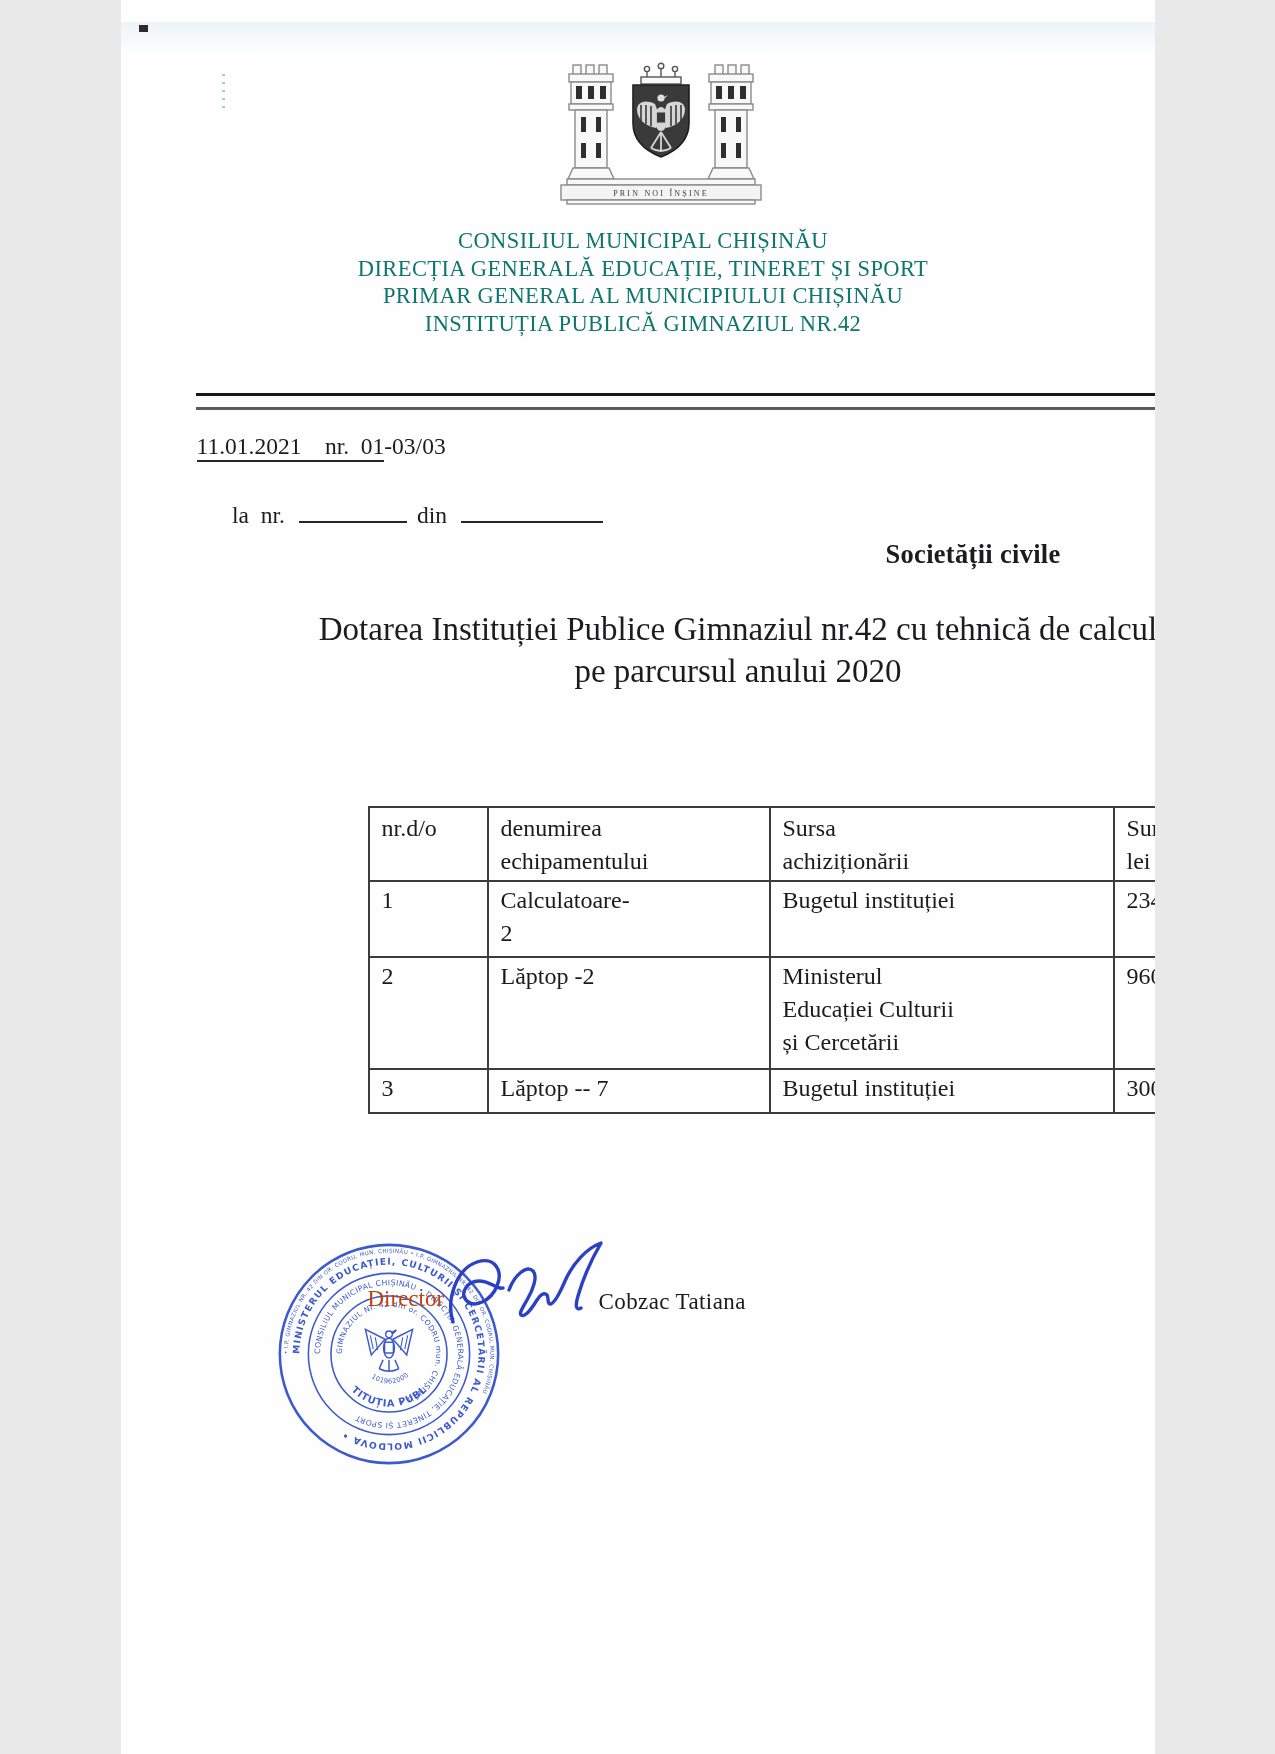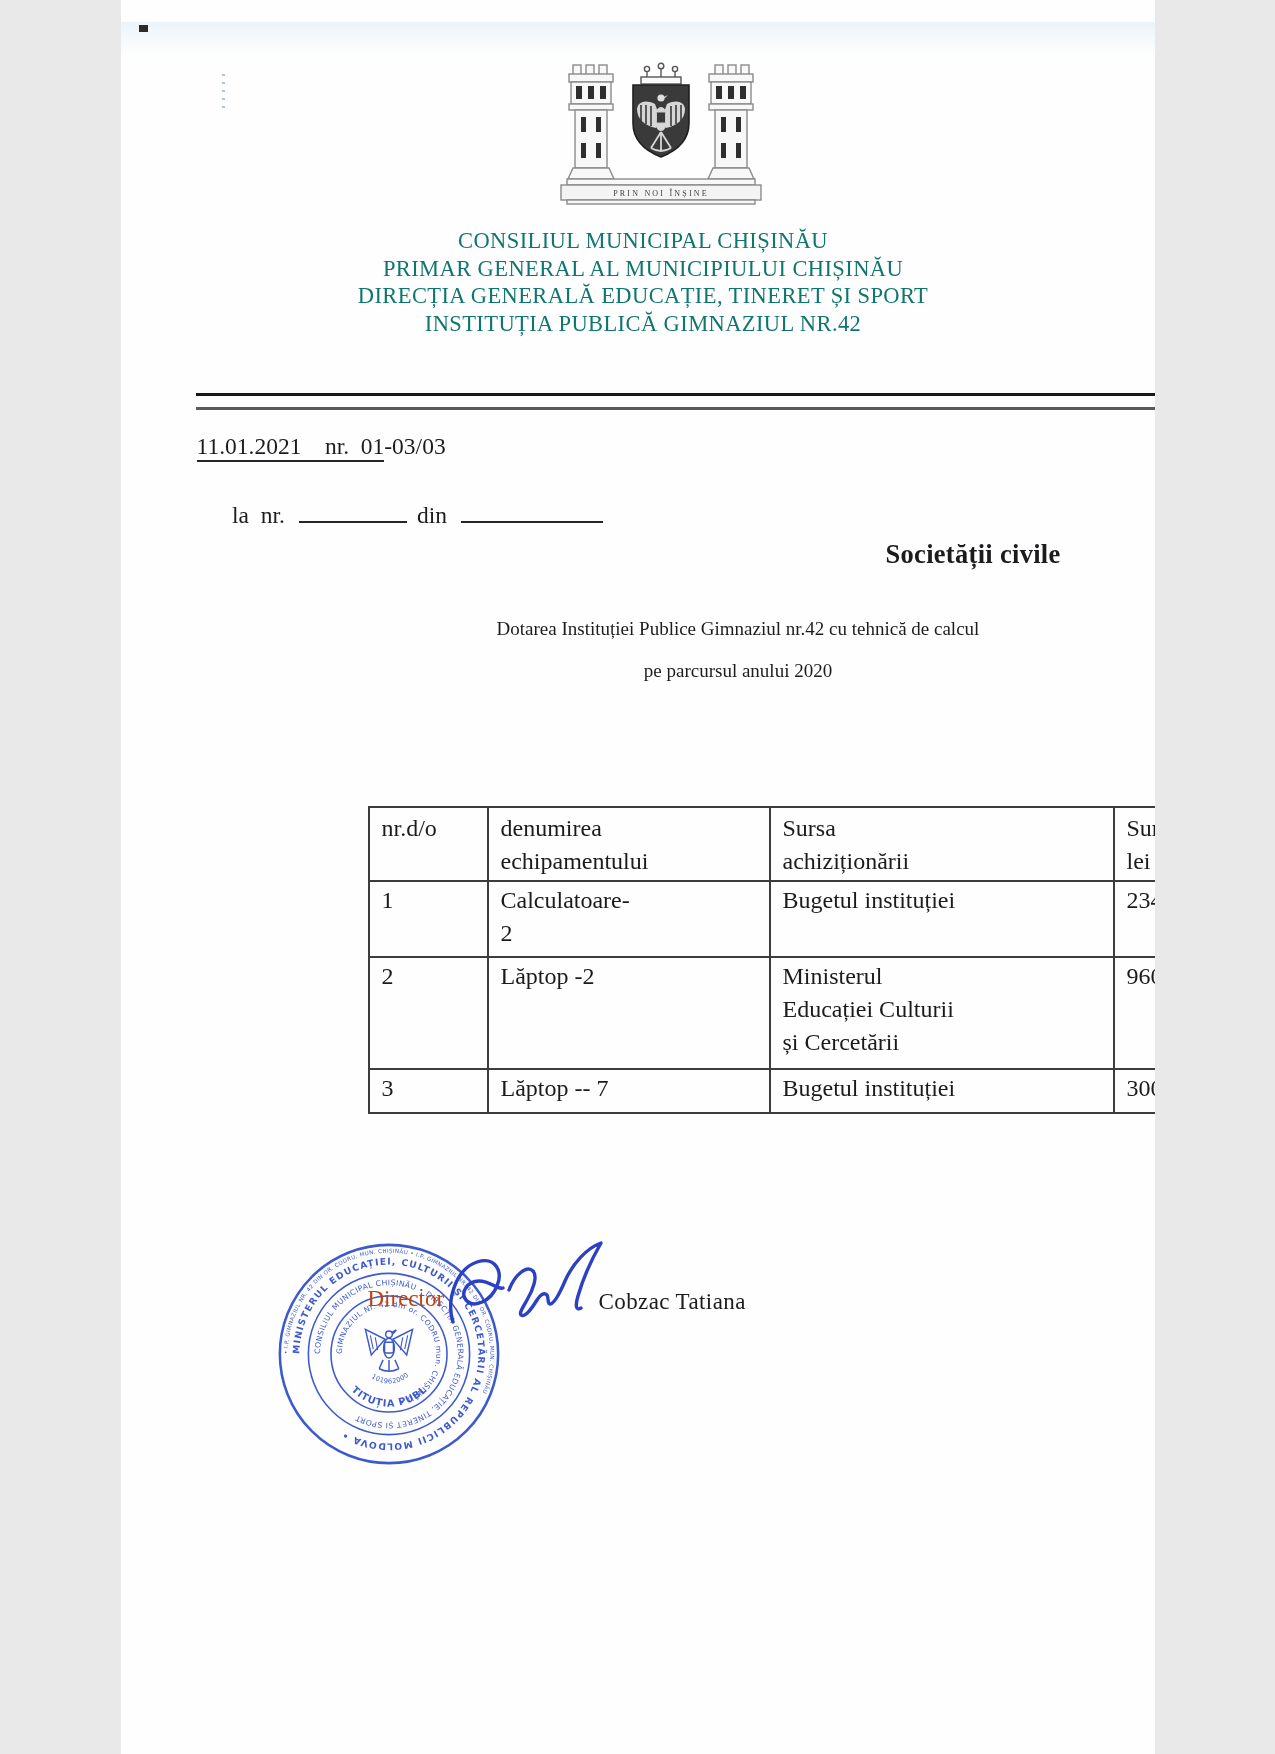--- a/index.html
+++ b/index.html
@@ -27,21 +27,21 @@
   .refline1{position:absolute;left:76px;top:433px;font-size:23.5px;}
   .refline1 .u{white-space:pre;border-bottom:2px solid #26262a;padding-bottom:1px;}
   .refline2{position:absolute;left:88px;top:472px;font-size:23.5px;white-space:pre;}
   .blank{display:inline-block;border-bottom:2px solid #26262a;height:22px;vertical-align:baseline;}
   .blank.b1{width:108px;margin:0 10px 0 14px;}
   .blank.b2{width:142px;margin-left:14px;}
 
   .recipient{position:absolute;left:765px;top:539px;font-size:26.5px;font-weight:bold;letter-spacing:.3px;}
 
   .doc-title{position:absolute;left:95px;top:608px;width:1045px;text-align:center;
-    font-size:19px;line-height:42px;}
+    font-size:33px;line-height:42px;}
 
   table.equip{position:absolute;left:247px;top:806px;width:929px;border-collapse:collapse;
     font-size:24px;line-height:33px;color:#1b1b1d;table-layout:fixed;}
   table.equip th,table.equip td{border:2.5px solid #3c3c3e;vertical-align:top;
     text-align:left;font-weight:normal;padding:2px 8px 2px 12px;margin-top:7px;}
   table.equip th{padding-top:4px;}
   th.c-nr{text-align:center;padding-left:4px;}
   .ml{white-space:pre-line;}
   tr.h-row{height:70px;} tr.r1{height:76px;} tr.r2{height:112px;} tr.r3{height:44px;}
 
@@ -121,22 +121,22 @@
       <path d="M82,45 v16 M87,45 v19 M92,46 v20 M122,45 v16 M117,45 v19 M112,46 v20" stroke="#3a3a3a" stroke-width="1.6" fill="none"></path>
       <ellipse cx="102" cy="59" rx="6.5" ry="12" fill="#d6d6d6"></ellipse>
       <rect x="97.5" y="52" width="9" height="11" rx="1" fill="#3a3a3a" stroke="#c9c9c9" stroke-width="1"></rect>
       <path d="M102,72 L92,88 M102,72 L102,90 M102,72 L112,88 M92,88 Q102,94 112,88" stroke="#d6d6d6" stroke-width="1.8" fill="none"></path>
     </g>
     <text x="102" y="135.5" text-anchor="middle" font-family="Liberation Serif, serif" font-size="8" letter-spacing="2.2" fill="#3d3d3d">PRIN NOI ÎNȘINE</text>
   </svg>
 
   <div class="letterhead">
     <div>CONSILIUL MUNICIPAL CHIȘINĂU</div>
+    <div>DIRECȚIA GENERALĂ EDUCAȚIE, TINERET ȘI SPORT</div>
     <div>PRIMAR GENERAL AL MUNICIPIULUI CHIȘINĂU</div>
-    <div>DIRECȚIA GENERALĂ EDUCAȚIE, TINERET ȘI SPORT</div>
     <div>INSTITUȚIA PUBLICĂ GIMNAZIUL NR.42</div>
   </div>
 
   <div class="rule"></div>
 
   <div class="refline1">
     <span class="u">11.01.2021    nr.  01</span><span>-03/03</span>
   </div>
   <div class="refline2">
     <span>la  nr.</span><span class="blank b1"></span><span>din</span><span class="blank b2"></span>

